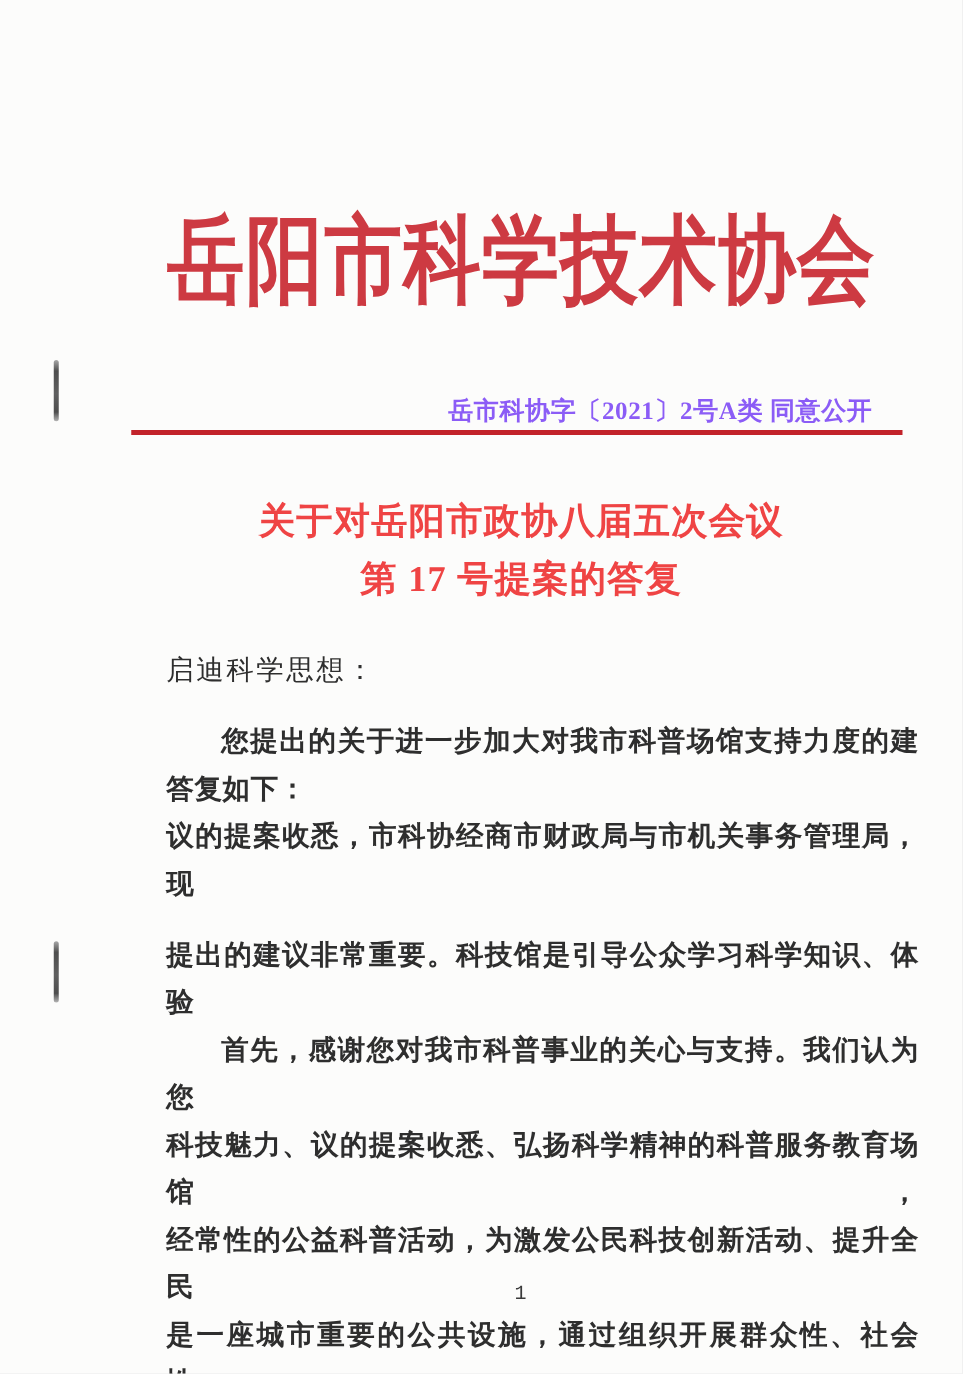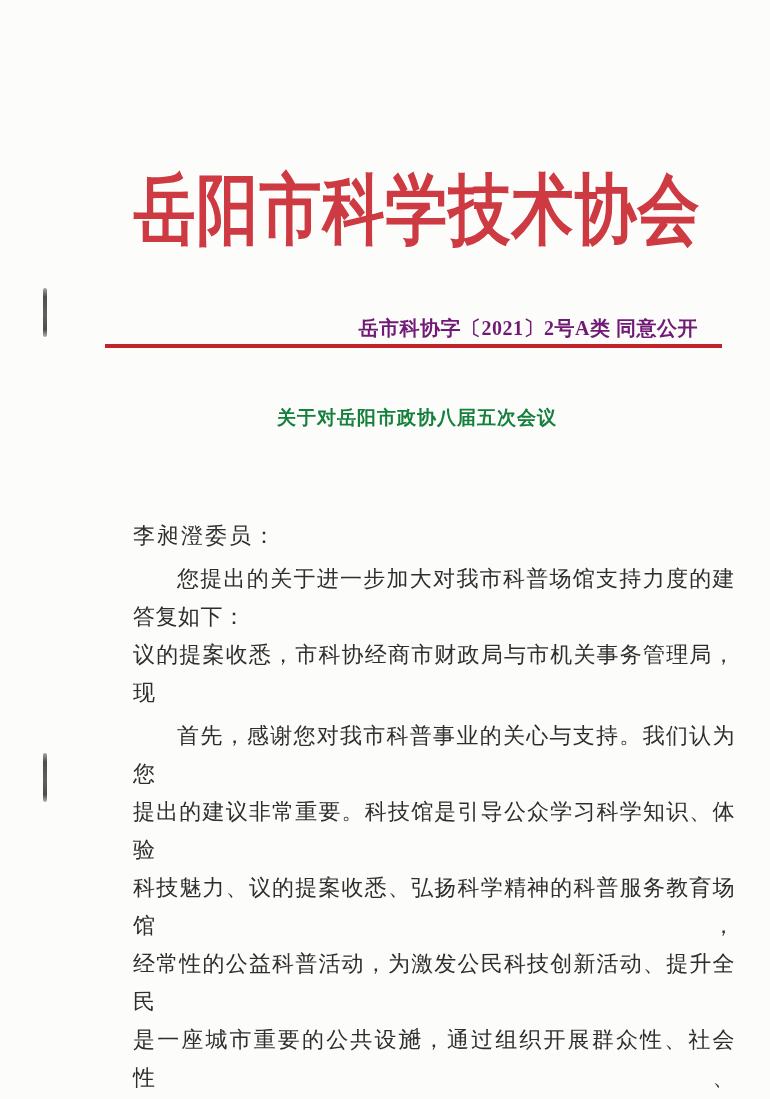--- a/index.html
+++ b/index.html
@@ -26,36 +26,36 @@
     padding-left:64px;text-align:center;
   }
   .org-title{
     top:160px;
     font-size:62px;font-weight:700;letter-spacing:1px;
     line-height:80px;white-space:nowrap;
     transform:scaleY(1.24);transform-origin:50% 0%;
   }
   .doc-number{
     position:absolute;top:315px;right:72px;
-    font-size:20px;font-weight:600;letter-spacing:0.5px;color:#701a75;
+    font-size:20px;font-weight:600;letter-spacing:0.5px;color:#8b5cf6;
     white-space:nowrap;
   }
   .red-line{
     position:absolute;top:344px;left:105px;width:617px;height:4px;
   }
   .doc-title{
     top:394px;
-    font-size:19px;font-weight:700;line-height:47px;letter-spacing:1px;color:#15803d;
+    font-size:29px;font-weight:700;line-height:47px;letter-spacing:1px;color:#ef4444;
   }
   .body-block{
     position:absolute;top:517px;left:133px;width:602px;
     font-size:22px;line-height:38px;color:#2e2e2e;
   }
   .salutation{letter-spacing:2px;}
-  .para{margin-top:5px;}
+  .para{margin-top:19px;font-weight:bold;}
   .line{
     text-align:justify;text-align-last:justify;
     -moz-text-align-last:justify;
     text-justify:inter-character;
     letter-spacing:0.5px;
   }
   .line.first{text-indent:44px;}
   .line.last{text-align-last:left;-moz-text-align-last:left;}
   .page-number{
     top:1026px;
@@ -72,33 +72,34 @@
   <div class="staple s2"></div>
 
   <div class="shifted org-title" style="color: rgb(205, 58, 66);">岳阳市科学技术协会</div>
 
   <div class="doc-number">岳市科协字〔2021〕2号A类  同意公开</div>
 
   <div class="red-line" style="background: rgb(194, 35, 42);"></div>
 
   <div class="shifted doc-title">
     <div>关于对岳阳市政协八届五次会议</div>
+    <div>第 17 号提案的答复</div>
   </div>
 
   <div class="body-block">
-    <div class="salutation">李昶澄委员：</div>
+    <div class="salutation">启迪科学思想：</div>
     <div id="paragraphs">
         <div class="para">
           <div class="line first">您提出的关于进一步加大对我市科普场馆支持力度的建</div>
           <div class="line last">答复如下：</div>
           <div class="line">议的提案收悉，市科协经商市财政局与市机关事务管理局，现</div>
         </div>
         <div class="para">
+          <div class="line">提出的建议非常重要。科技馆是引导公众学习科学知识、体验</div>
           <div class="line first">首先，感谢您对我市科普事业的关心与支持。我们认为您</div>
-          <div class="line">提出的建议非常重要。科技馆是引导公众学习科学知识、体验</div>
           <div class="line">科技魅力、议的提案收悉、弘扬科学精神的科普服务教育场馆，</div>
           <div class="line">经常性的公益科普活动，为激发公民科技创新活动、提升全民</div>
           <div class="line">是一座城市重要的公共设施，通过组织开展群众性、社会性、</div>
           <div class="line last">科学素质作出了重要贡献。</div>
         </div>
       </div>
   </div>
 
   <div class="shifted page-number">1</div>
 

